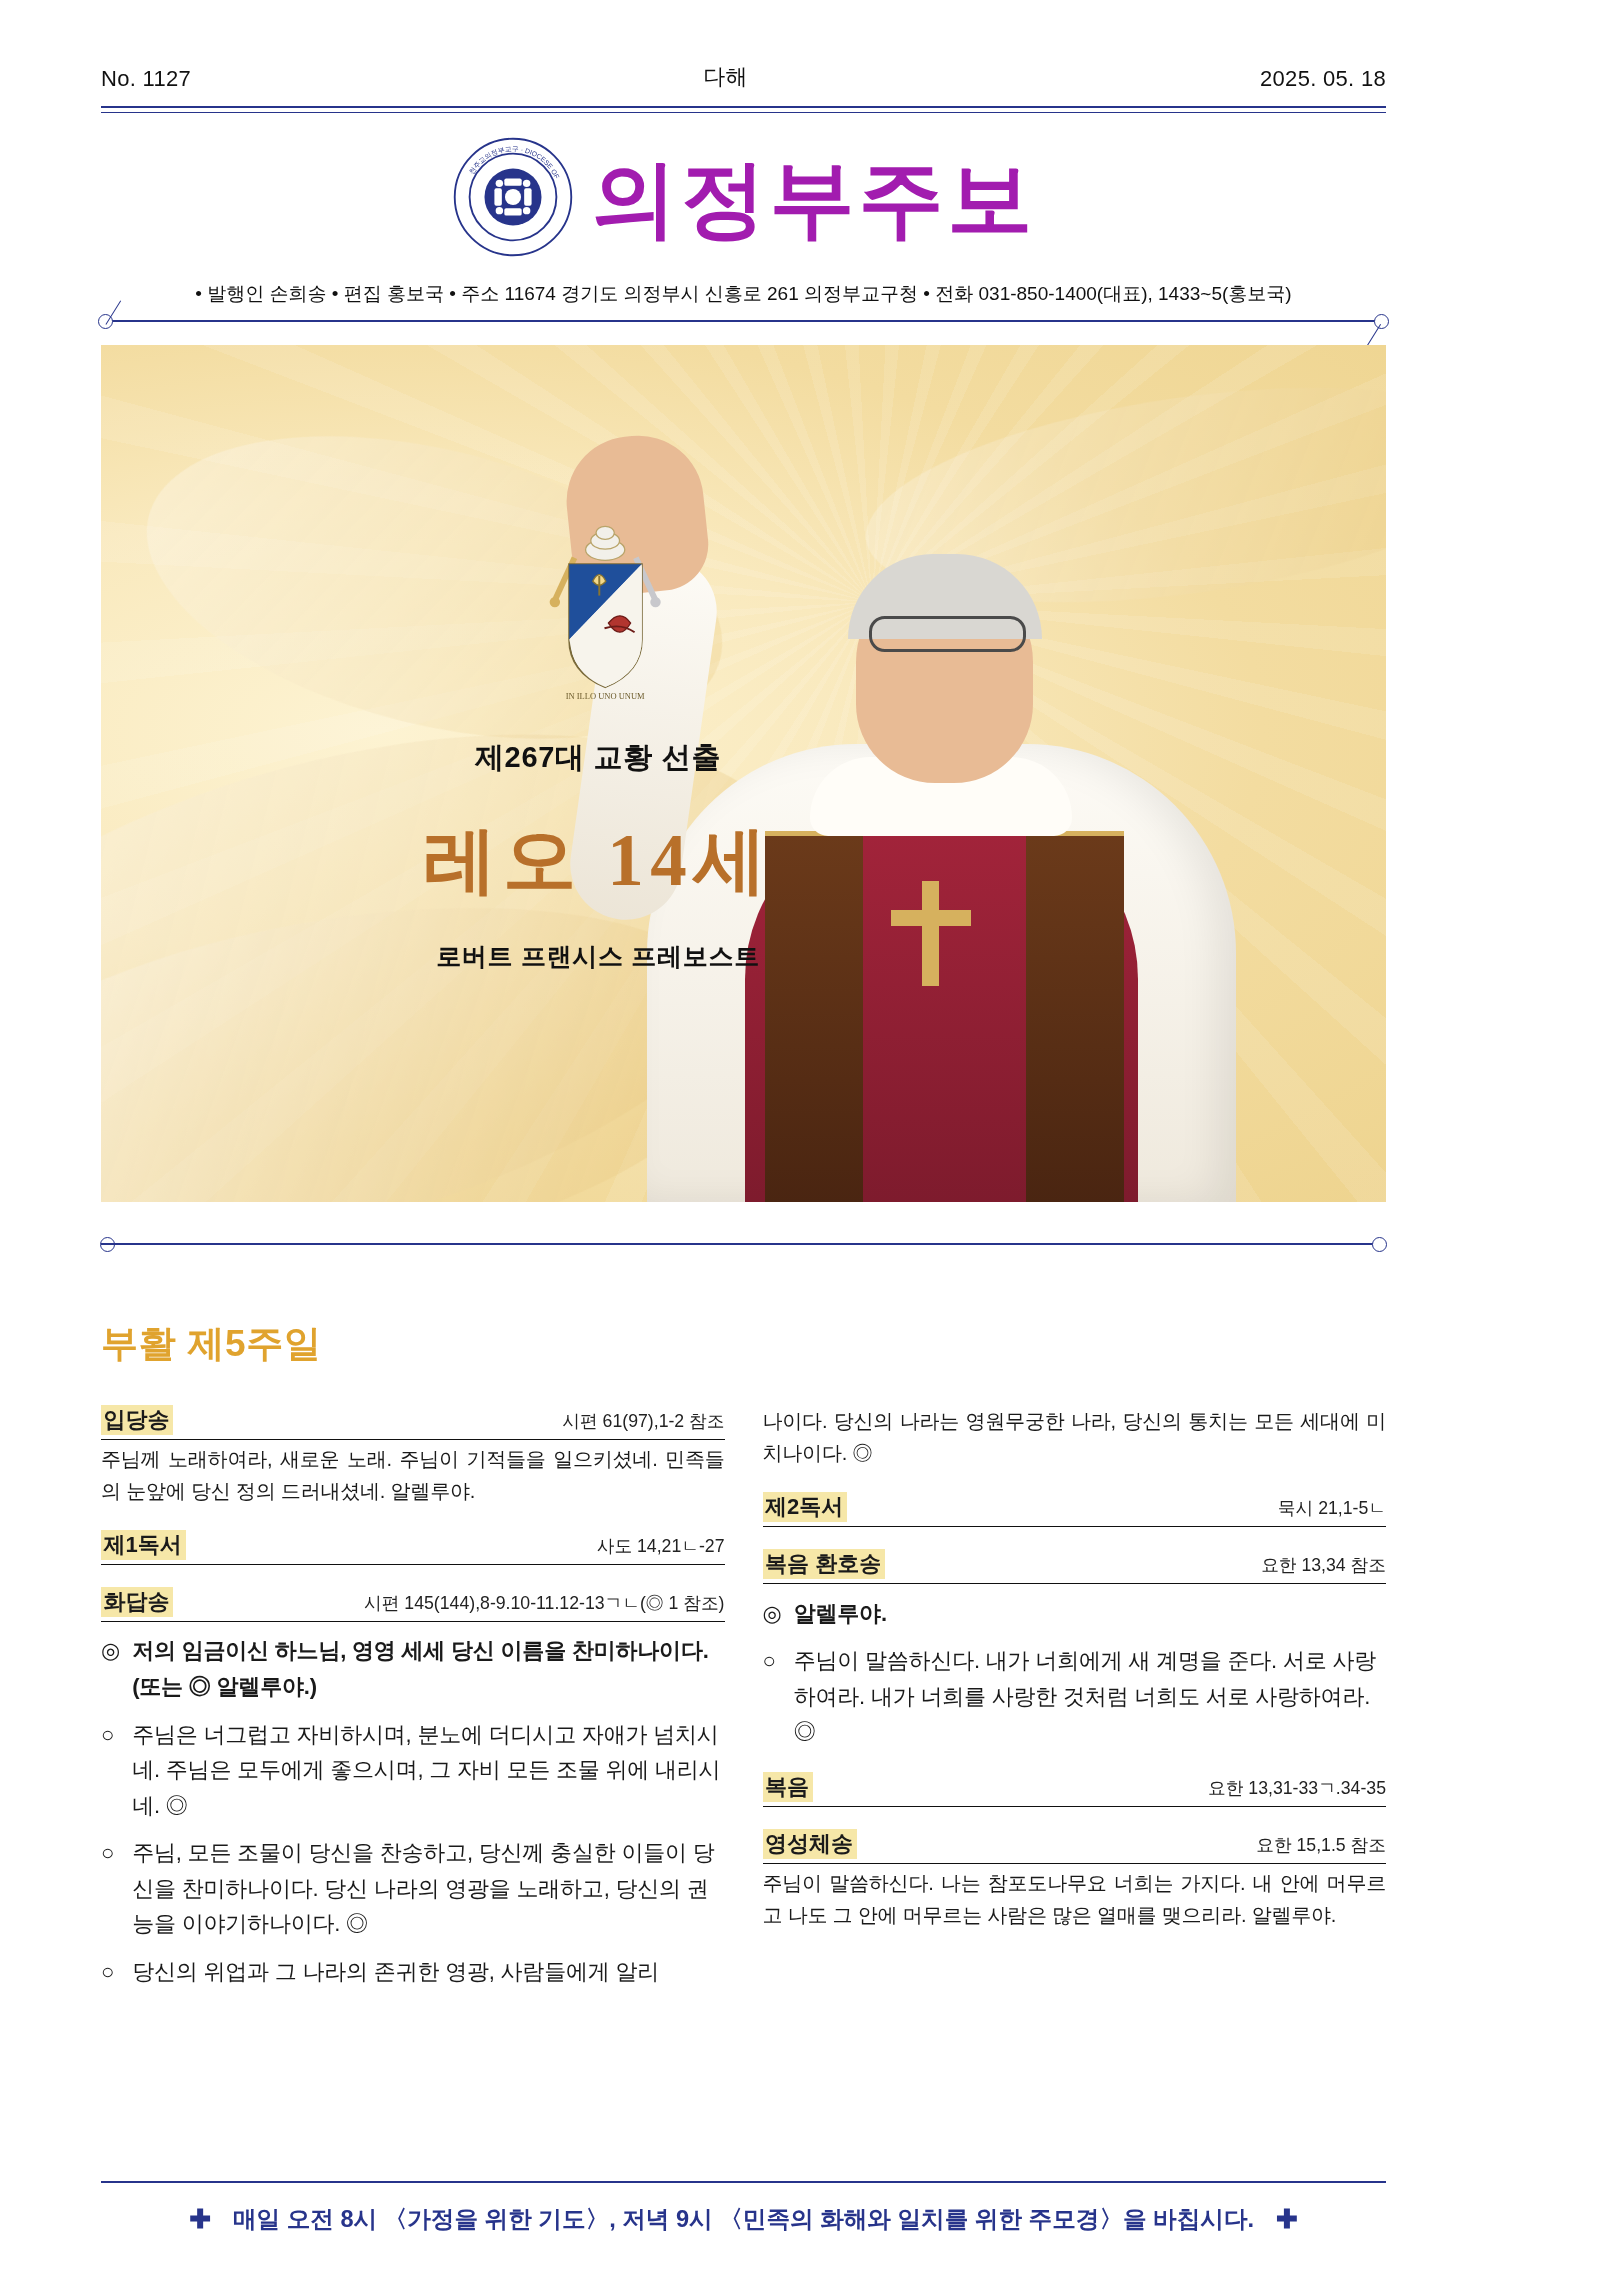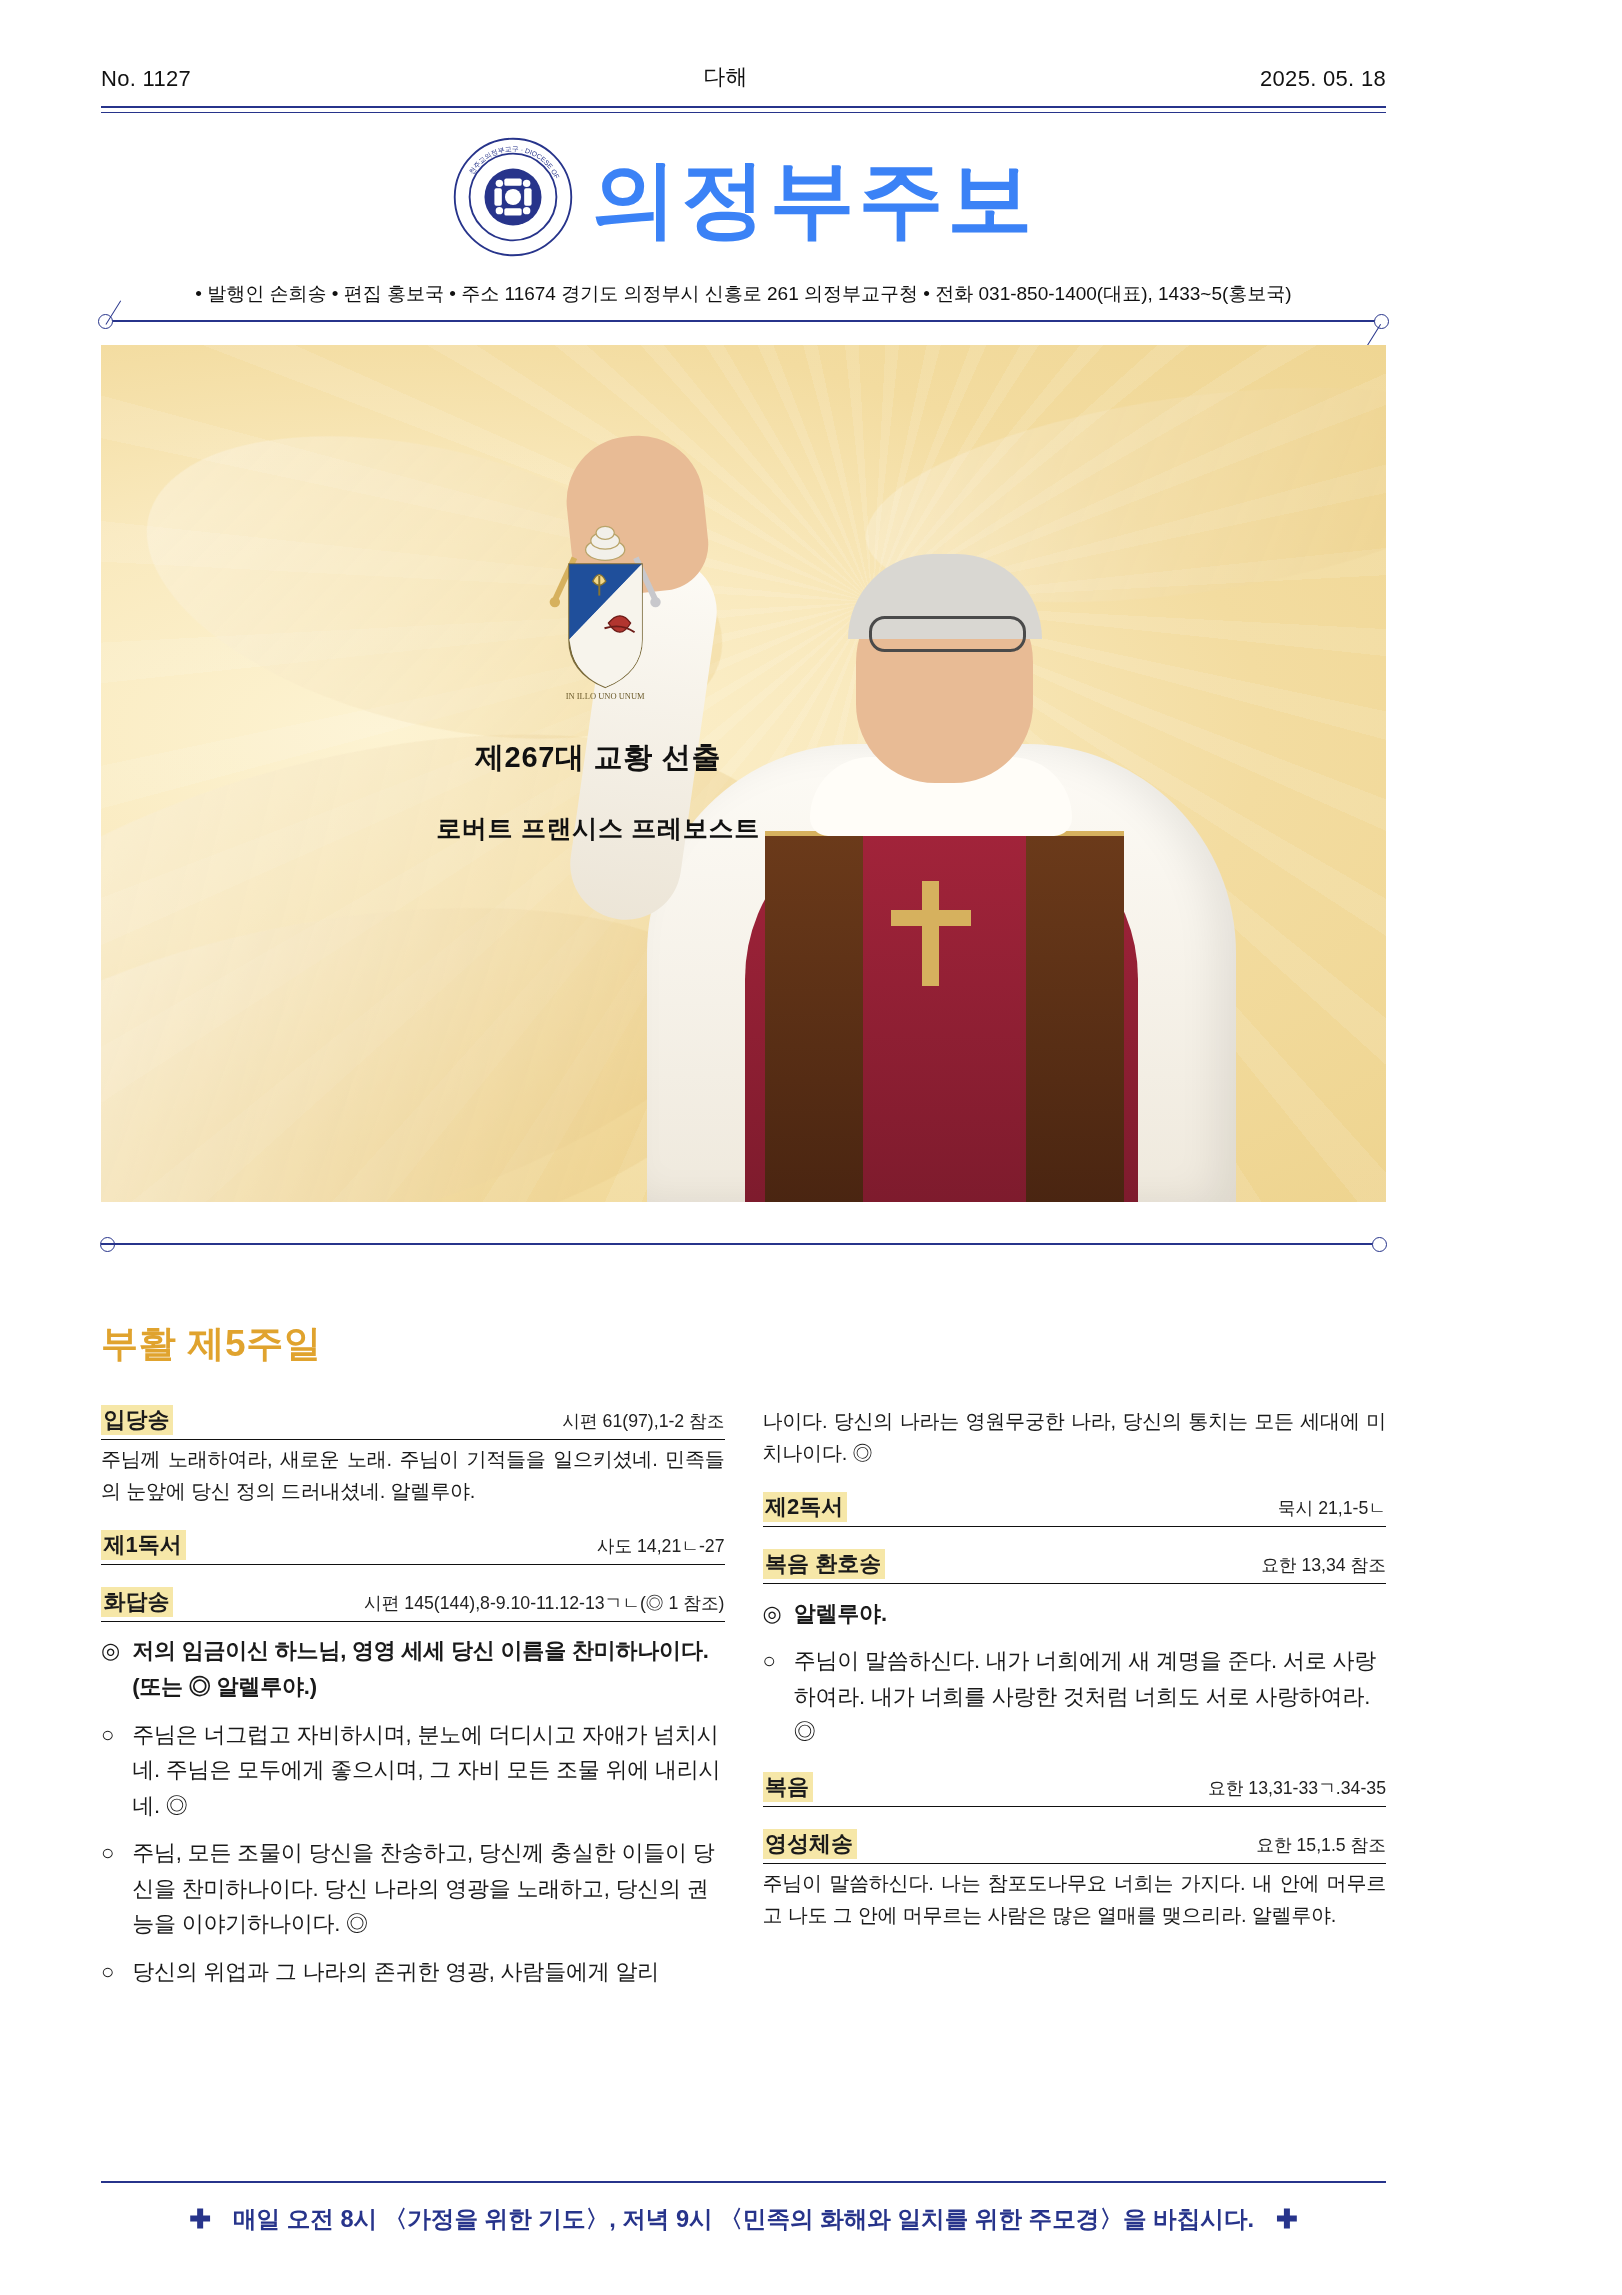--- a/index.html
+++ b/index.html
@@ -52,21 +52,21 @@
   .seal {
     width: 124px;
     height: 124px;
     position: relative;
     flex: none;
   }
   .paper-title {
     font-family: "Liberation Serif", serif;
     font-size: 85px;
     font-weight: 700;
-    color: #3b82f6;
+    color: #a21caf;
     letter-spacing: 3.9px;
     line-height: 1;
     transform: translateY(2.6px);
   }
 
   
   .pub-line-wrap {
     margin-top: 22px;
     position: relative;
     height: 50px;
@@ -434,20 +434,21 @@
         <g>
           <path d="M112 150 q18 -22 34 0 q-16 28 -34 0 z" fill="#b2352f" stroke="#6d1c18" stroke-width="2"></path>
           <path d="M106 158 q26 -8 46 6" stroke="#6d1c18" stroke-width="3" fill="none"></path>
         </g>
         <text x="107" y="266" font-size="13" text-anchor="middle" fill="#6b5a2a" font-family="Liberation Serif, serif">IN ILLO UNO UNUM</text>
       </svg>
     </div>
 
     <div class="hero-text">
       <div class="hero-sub1">제267대 교황 선출</div>
+      <div class="hero-name">레오 14세</div>
       <div class="hero-sub2">로버트 프랜시스 프레보스트</div>
     </div>
   </div>
 
   <div class="mid-rule-wrap">
     <span class="cir l"></span>
     <div class="mid-rule"></div>
     <span class="cir r"></span>
   </div>
 

